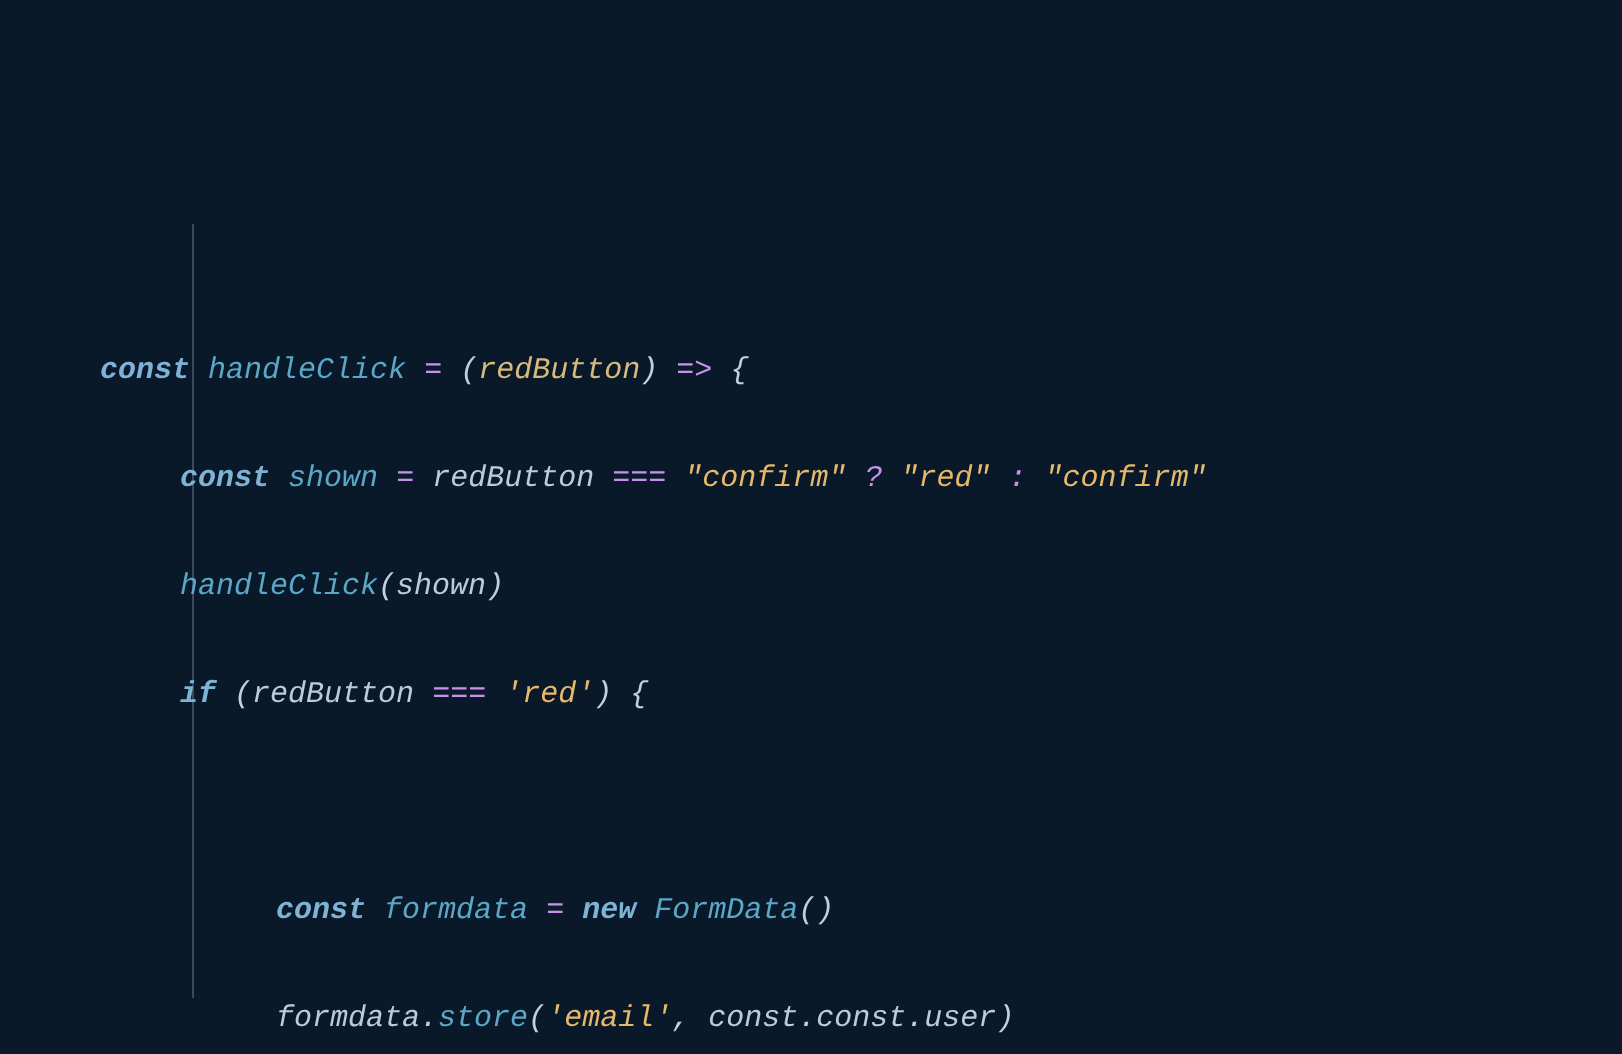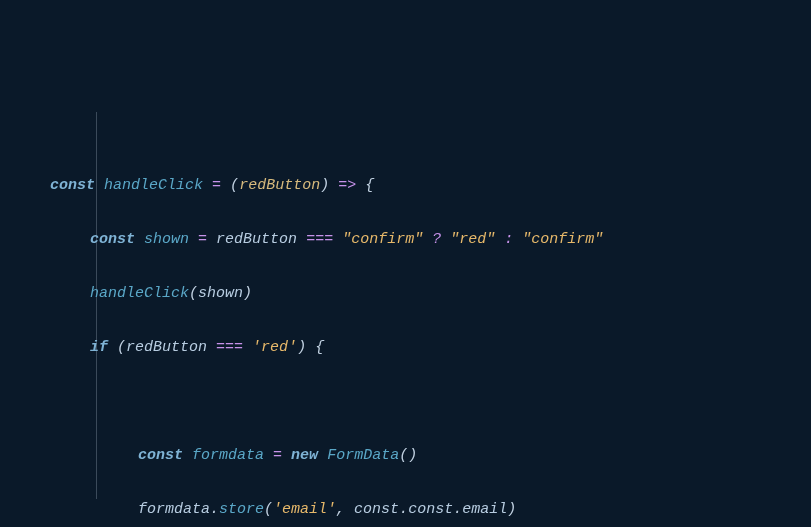--- a/index.html
+++ b/index.html
@@ -40,21 +40,21 @@
 
 
 <div class="guide"></div>
 
 <div class="line"><span class="kw">const</span> <span class="fn">handleClick</span> <span class="op">=</span> <span class="pun">(</span><span class="parm">redButton</span><span class="pun">)</span> <span class="op">=&gt;</span> <span class="pun">{</span></div>
 <div class="line ind1"><span class="kw">const</span> <span class="fn">shown</span> <span class="op">=</span> <span class="id">redButton</span> <span class="op">===</span> <span class="str">"confirm"</span> <span class="op">?</span> <span class="str">"red"</span> <span class="op">:</span> <span class="str">"confirm"</span></div>
 <div class="line ind1"><span class="fn">handleClick</span><span class="pun">(</span><span class="id">shown</span><span class="pun">)</span></div>
 <div class="line ind1"><span class="kw">if</span> <span class="pun">(</span><span class="id">redButton</span> <span class="op">===</span> <span class="str">'red'</span><span class="pun">)</span> <span class="pun">{</span></div>
 <div class="line"> </div>
 <div class="line ind2"><span class="kw">const</span> <span class="fn">formdata</span> <span class="op">=</span> <span class="kw">new</span> <span class="fn">FormData</span><span class="pun">(</span><span class="pun">)</span></div>
-<div class="line ind2"><span class="id">formdata</span><span class="dot">.</span><span class="fn">store</span><span class="pun">(</span><span class="str">'email'</span><span class="pun">,</span> <span class="id">const</span><span class="dot">.</span><span class="id">const</span><span class="dot">.</span><span class="id">email</span><span class="pun">)</span></div>
+<div class="line ind2"><span class="id">formdata</span><span class="dot">.</span><span class="fn">store</span><span class="pun">(</span><span class="str">'email'</span><span class="pun">,</span> <span class="id">const</span><span class="dot">.</span><span class="id">const</span><span class="dot">.</span><span class="id">user</span><span class="pun">)</span></div>
 
 
 
 
 
 
 
 
 
 

